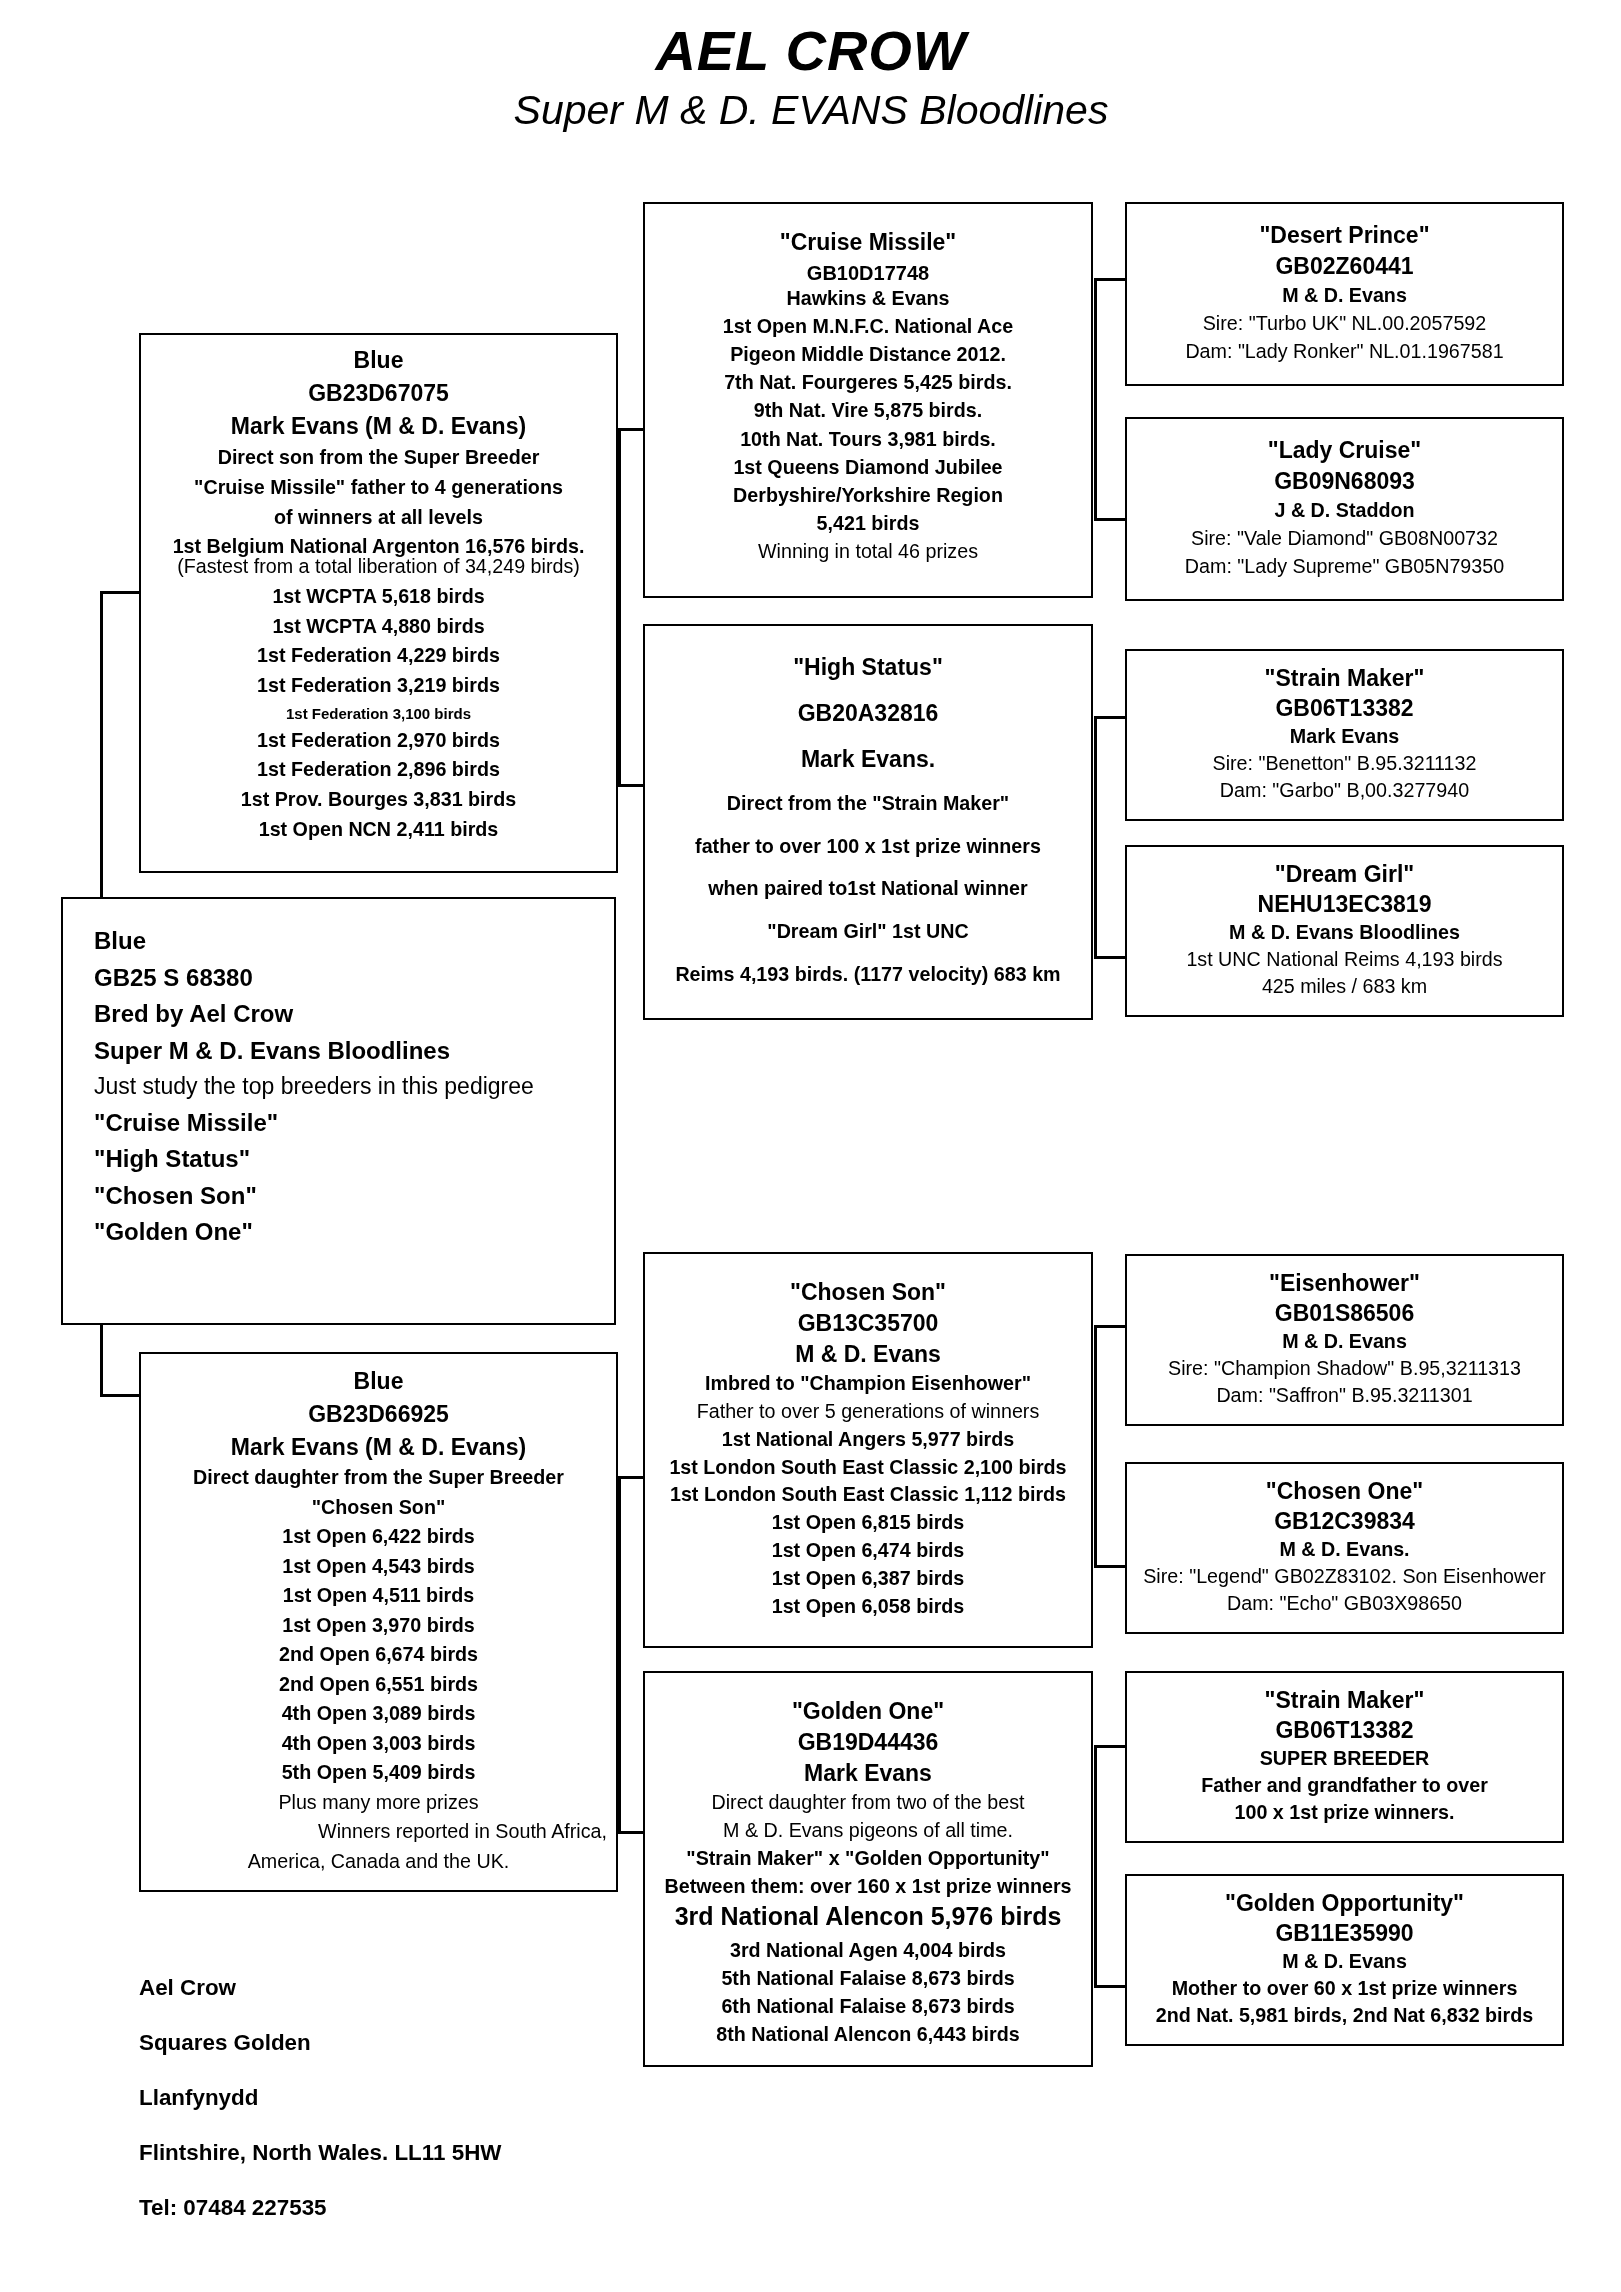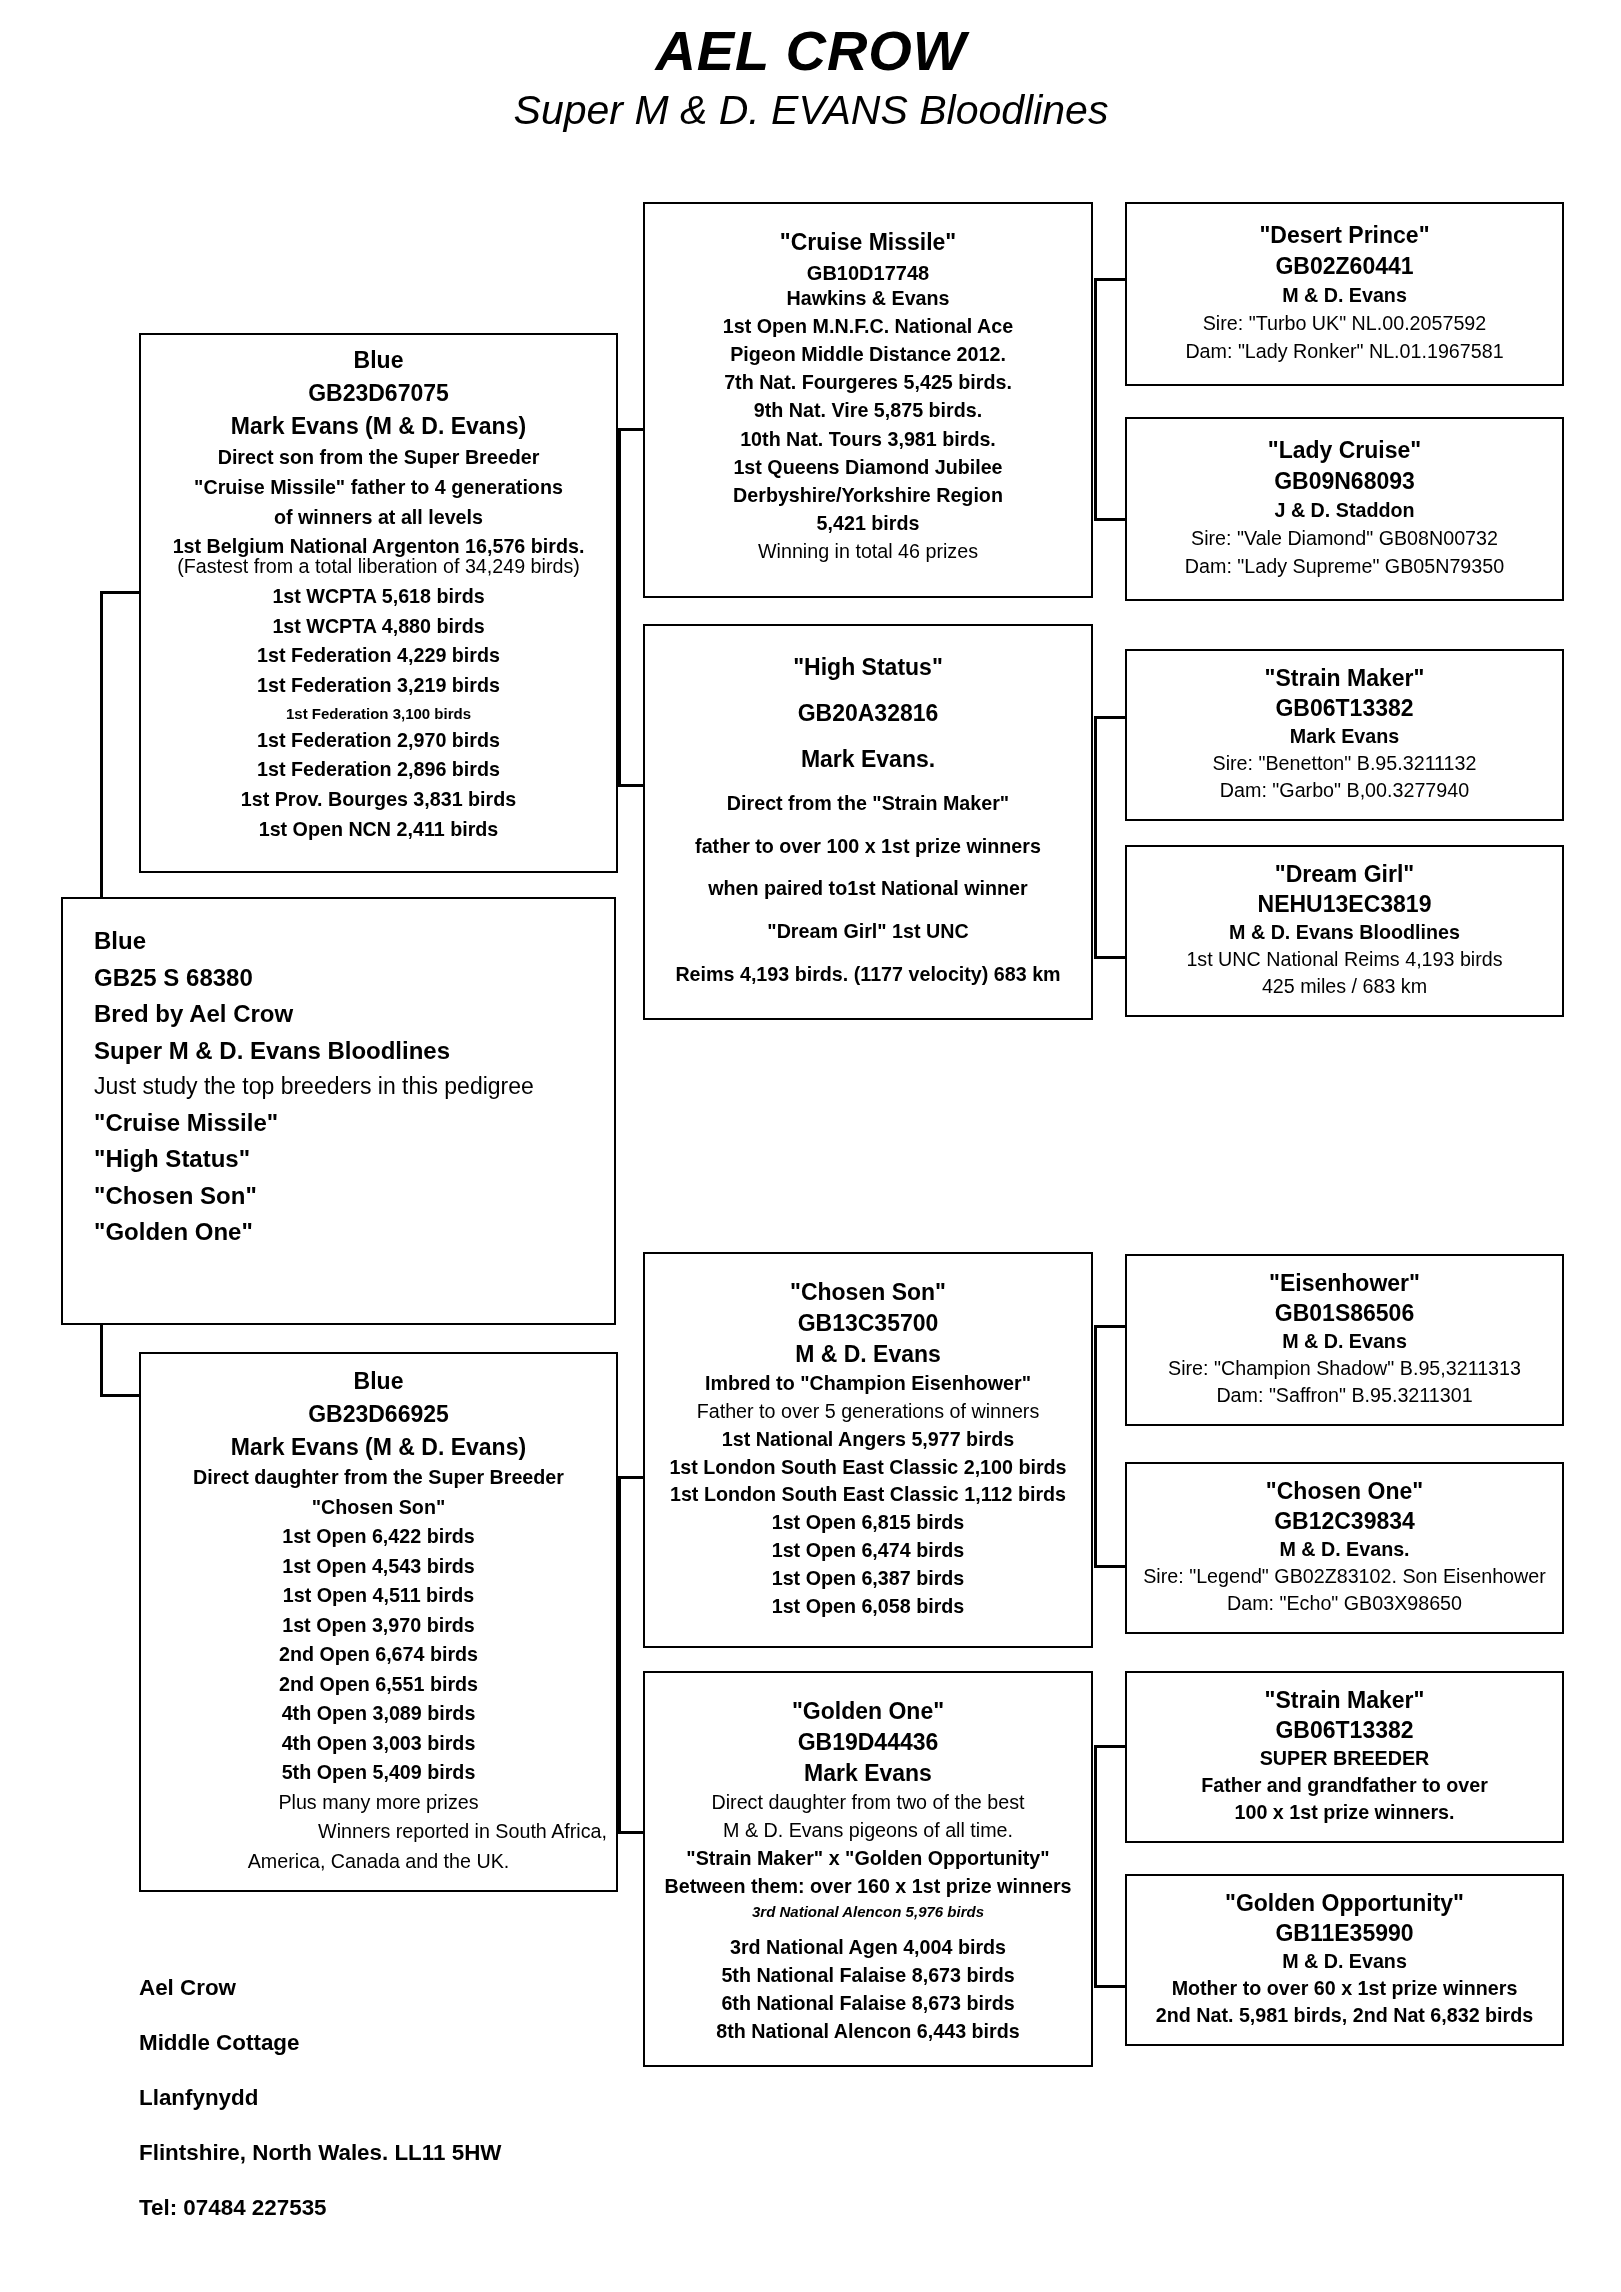--- a/index.html
+++ b/index.html
@@ -235,21 +235,21 @@
 
   <div class="pbox" style="left:643px; top:1671px; width:450px; height:396px;">
       <div class="lines" style="padding: 27px 7.2px;">
         <div class="ln w-bold" style="font-size: 23px; margin-bottom: 8.1px;">"Golden One"</div>
         <div class="ln w-bold" style="font-size: 23px; margin-bottom: 8.1px;">GB19D44436</div>
         <div class="ln w-bold" style="font-size: 23px; margin-bottom: 8.1px;">Mark Evans</div>
         <div class="ln w-norm" style="font-size: 19.7px; margin-bottom: 8.1px;">Direct daughter from two of the best</div>
         <div class="ln w-norm" style="font-size: 19.7px; margin-bottom: 8.1px;">M &amp; D. Evans pigeons of all time.</div>
         <div class="ln w-bold" style="font-size: 19.7px; margin-bottom: 8.1px;">"Strain Maker" x "Golden Opportunity"</div>
         <div class="ln w-bold" style="font-size: 19.7px; margin-bottom: 8.1px;">Between them: over 160 x 1st prize winners</div>
-        <div class="ln w-bold" style="font-size: 15px; margin-bottom: 19px; font-style: italic;">3rd National Alencon 5,976 birds</div>
+        <div class="ln w-bold" style="font-size: 25px; margin-bottom: 12px;">3rd National Alencon 5,976 birds</div>
         <div class="ln w-bold" style="font-size: 19.7px; margin-bottom: 8.1px;">3rd National Agen 4,004 birds</div>
         <div class="ln w-bold" style="font-size: 19.7px; margin-bottom: 8.1px;">5th National Falaise 8,673 birds</div>
         <div class="ln w-bold" style="font-size: 19.7px; margin-bottom: 8.1px;">6th National Falaise 8,673 birds</div>
         <div class="ln w-bold" style="font-size: 19.7px;">8th National Alencon 6,443 birds</div>
       </div>
     </div>
 
   <div class="pbox" style="left:1125px; top:202px; width:439px; height:184px;">
       <div class="lines" style="padding: 19.7px 7.2px;">
         <div class="ln w-bold" style="font-size: 23px; margin-bottom: 8.3px;">"Desert Prince"</div>
@@ -325,20 +325,20 @@
         <div class="ln w-bold" style="font-size: 23px; margin-bottom: 7.2px;">"Golden Opportunity"</div>
         <div class="ln w-bold" style="font-size: 23px; margin-bottom: 7.2px;">GB11E35990</div>
         <div class="ln w-bold" style="font-size: 19.7px; margin-bottom: 7.2px;">M &amp; D. Evans</div>
         <div class="ln w-bold" style="font-size: 19.7px; margin-bottom: 7.2px;">Mother to over 60 x 1st prize winners</div>
         <div class="ln w-bold" style="font-size: 19.7px;">2nd Nat. 5,981 birds, 2nd Nat 6,832 birds</div>
       </div>
     </div>
 
   <div id="address">
     <div class="ln">Ael Crow</div>
-    <div class="ln">Middle Cottage</div>
+    <div class="ln">Squares Golden</div>
     <div class="ln">Llanfynydd</div>
     <div class="ln">Flintshire, North Wales. LL11 5HW</div>
     <div class="ln">Tel: 07484 227535</div>
   </div>
 
 </div>
 
 
 </body></html>

